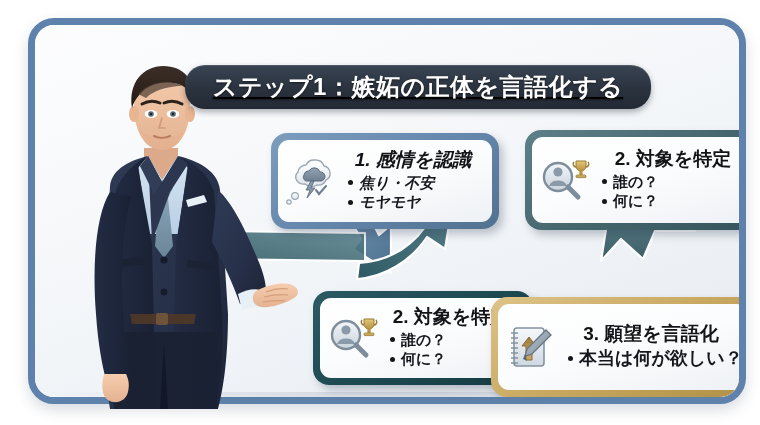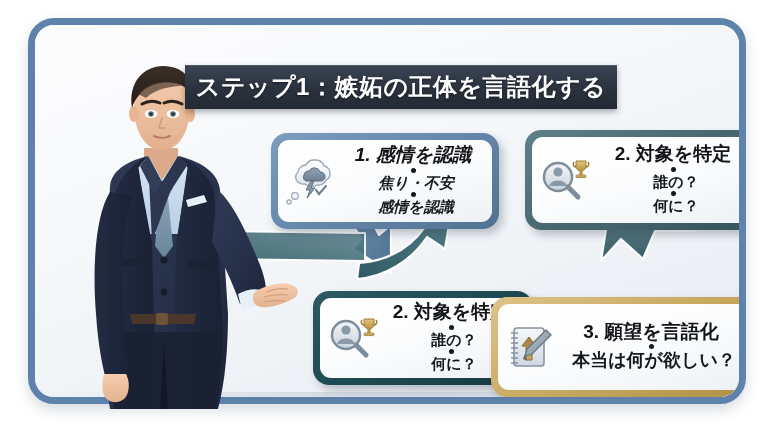--- a/index.html
+++ b/index.html
@@ -15,26 +15,27 @@
     box-shadow:0 6px 14px rgba(40,60,90,.18);
     overflow:hidden;
   }
   #frame-inner{
     position:absolute;inset:0;
     background:linear-gradient(160deg,#fdfdfe 0%,#f2f5f8 55%,#e6ebf1 100%);
   }
 
   
   #title-plate{
-    position:absolute;left:150px;top:40px;width:432px;height:44px;
+    position:absolute;left:150px;top:40px;width:466px;height:44px;
     background:linear-gradient(180deg,#394453 0%,#2a323e 55%,#232a34 100%);
-    border-radius:0;
+    border-radius:20px;
     box-shadow:0 3px 6px rgba(20,28,40,.35), inset 0 1px 0 rgba(255,255,255,.13);
     display:flex;align-items:center;justify-content:center;
     z-index:40;
+    text-decoration:underline;
   }
   #title-text{
     color:#ffffff;font-size:24px;font-weight:bold;letter-spacing:.5px;
     white-space:nowrap;text-shadow:0 1px 2px rgba(0,0,0,.5);
   }
 
   
   .card{position:absolute;z-index:20;}
   .card .plate{
     position:absolute;inset:0;
@@ -52,21 +53,21 @@
   }
   .card-icon{flex:0 0 auto;width:58px;height:58px;position:relative;margin-right:2px;}
   .card-texts{flex:1 1 auto;min-width:0;}
   .card-title{
     font-size:19px;font-weight:bold;color:#121418;text-align:center;
     line-height:1.1;margin-bottom:2px;white-space:nowrap;
   }
   .card-bullets{list-style:none;margin:0;padding:0 0 0 6px;}
   .card-bullets li{
     font-size:15px;font-weight:bold;color:#14171c;line-height:1.28;white-space:nowrap;
-    display:flex;align-items:center;flex-direction:column;
+    display:flex;align-items:center;
   }
   .card-bullets li .bdot{
     display:inline-block;width:5px;height:5px;border-radius:50%;
     background:#14171c;margin-right:6px;flex:0 0 auto;
   }
 
   
   #card-1{left:236px;top:108px;width:228px;height:96px;font-style:italic;}
   #card-1 .plate{background:linear-gradient(150deg,#7e9dbd 0%,#6587ac 50%,#51718f 100%);}
   #card-2{left:490px;top:105px;width:240px;height:100px;}
@@ -169,21 +170,21 @@
           </div>
           <div class="card-texts">
             <div class="card-title">1. 感情を認識</div>
             <ul class="card-bullets">
               <li>
                   <span class="bdot"></span>
                   <span>焦り・不安</span>
                 </li>
               <li>
                   <span class="bdot"></span>
-                  <span>感情を認識</span>
+                  <span>モヤモヤ</span>
                 </li>
             </ul>
           </div>
         </div>
       </div>
     </div>
 
     <div class="card" id="card-2">
       <div class="plate"></div>
       <div class="face">

